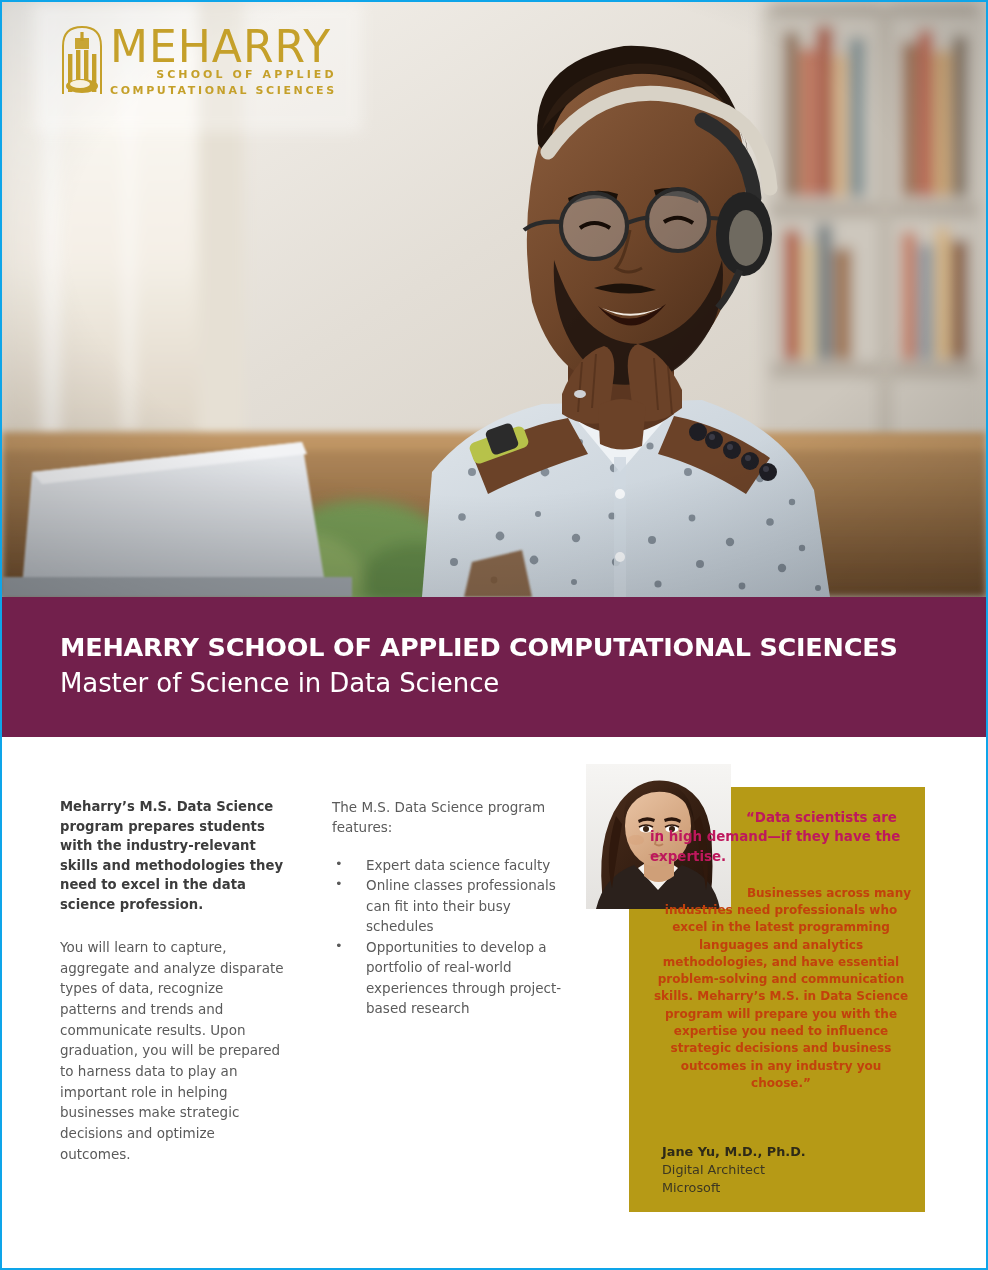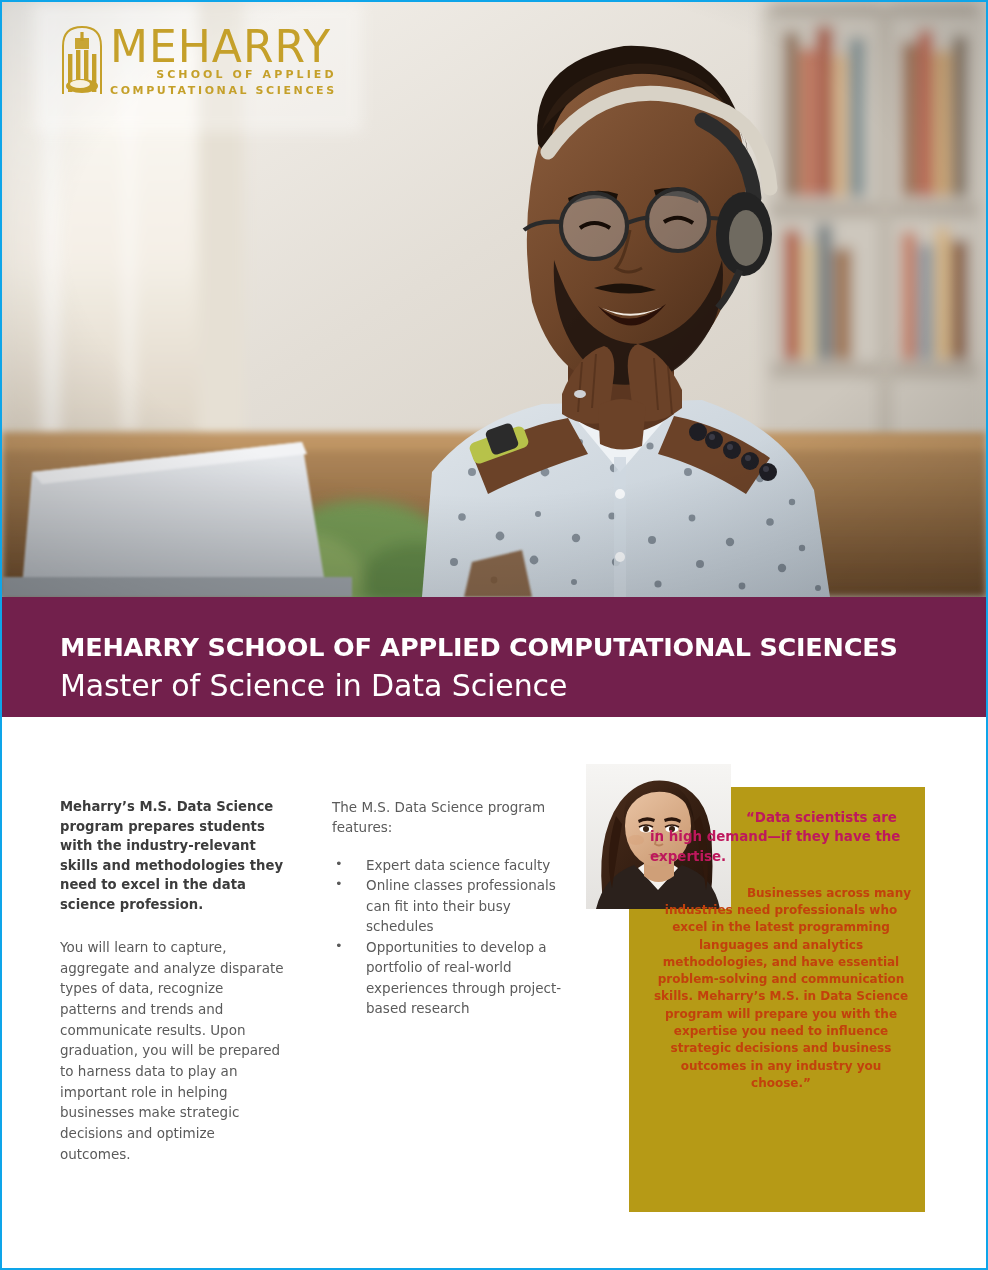--- a/index.html
+++ b/index.html
@@ -76,39 +76,39 @@
     text-align: right;
   }
   .logo-sub2 { letter-spacing: 2.6px; }
 
   
   .banner {
     position: absolute;
     left: 0;
     top: 595px;
     width: 984px;
-    height: 120px;
+    height: 140px;
     background: #72204C;
     padding: 36px 0 0 58px;
   }
 
   .banner-title {
     color: #ffffff;
     font-family: "DejaVu Sans", sans-serif;
     font-weight: 700;
     font-size: 25.5px;
     letter-spacing: -0.2px;
     line-height: 1.12;
   }
 
   .banner-sub {
     color: #ffffff;
     font-family: "DejaVu Sans", sans-serif;
     font-weight: 400;
-    font-size: 30px;
+    font-size: 26px;
     line-height: 1.25;
     margin-top: 5px;
     letter-spacing: -0.1px;
   }
 
   
   .content { position: absolute; left: 0; top: 735px; width: 984px; }
 
   .col-1 {
     position: absolute;
@@ -580,14 +580,19 @@
       <ellipse cx="50" cy="76" rx="8" ry="5" fill="#d79f78" opacity="0.42"></ellipse>
       <ellipse cx="95" cy="76" rx="8" ry="5" fill="#d79f78" opacity="0.42"></ellipse>
     </svg>
   </div>
 
   <div class="quote-text-wrap">
     <p class="quote-p1">“Data scientists are in high demand—if they have the expertise.</p>
     <p class="quote-p2">Businesses across many industries need professionals who excel in the latest programming languages and analytics methodologies, and have essential problem-solving and communication skills. Meharry’s M.S. in Data Science program will prepare you with the expertise you need to influence strategic decisions and business outcomes in any industry you choose.”</p>
   </div>
 
+  <div class="attribution">
+    <div class="attr-name">Jane Yu, M.D., Ph.D.</div>
+    <div class="attr-line">Digital Architect</div>
+    <div class="attr-line">Microsoft</div>
+  </div>
 
 </div>
 
 </body></html>

